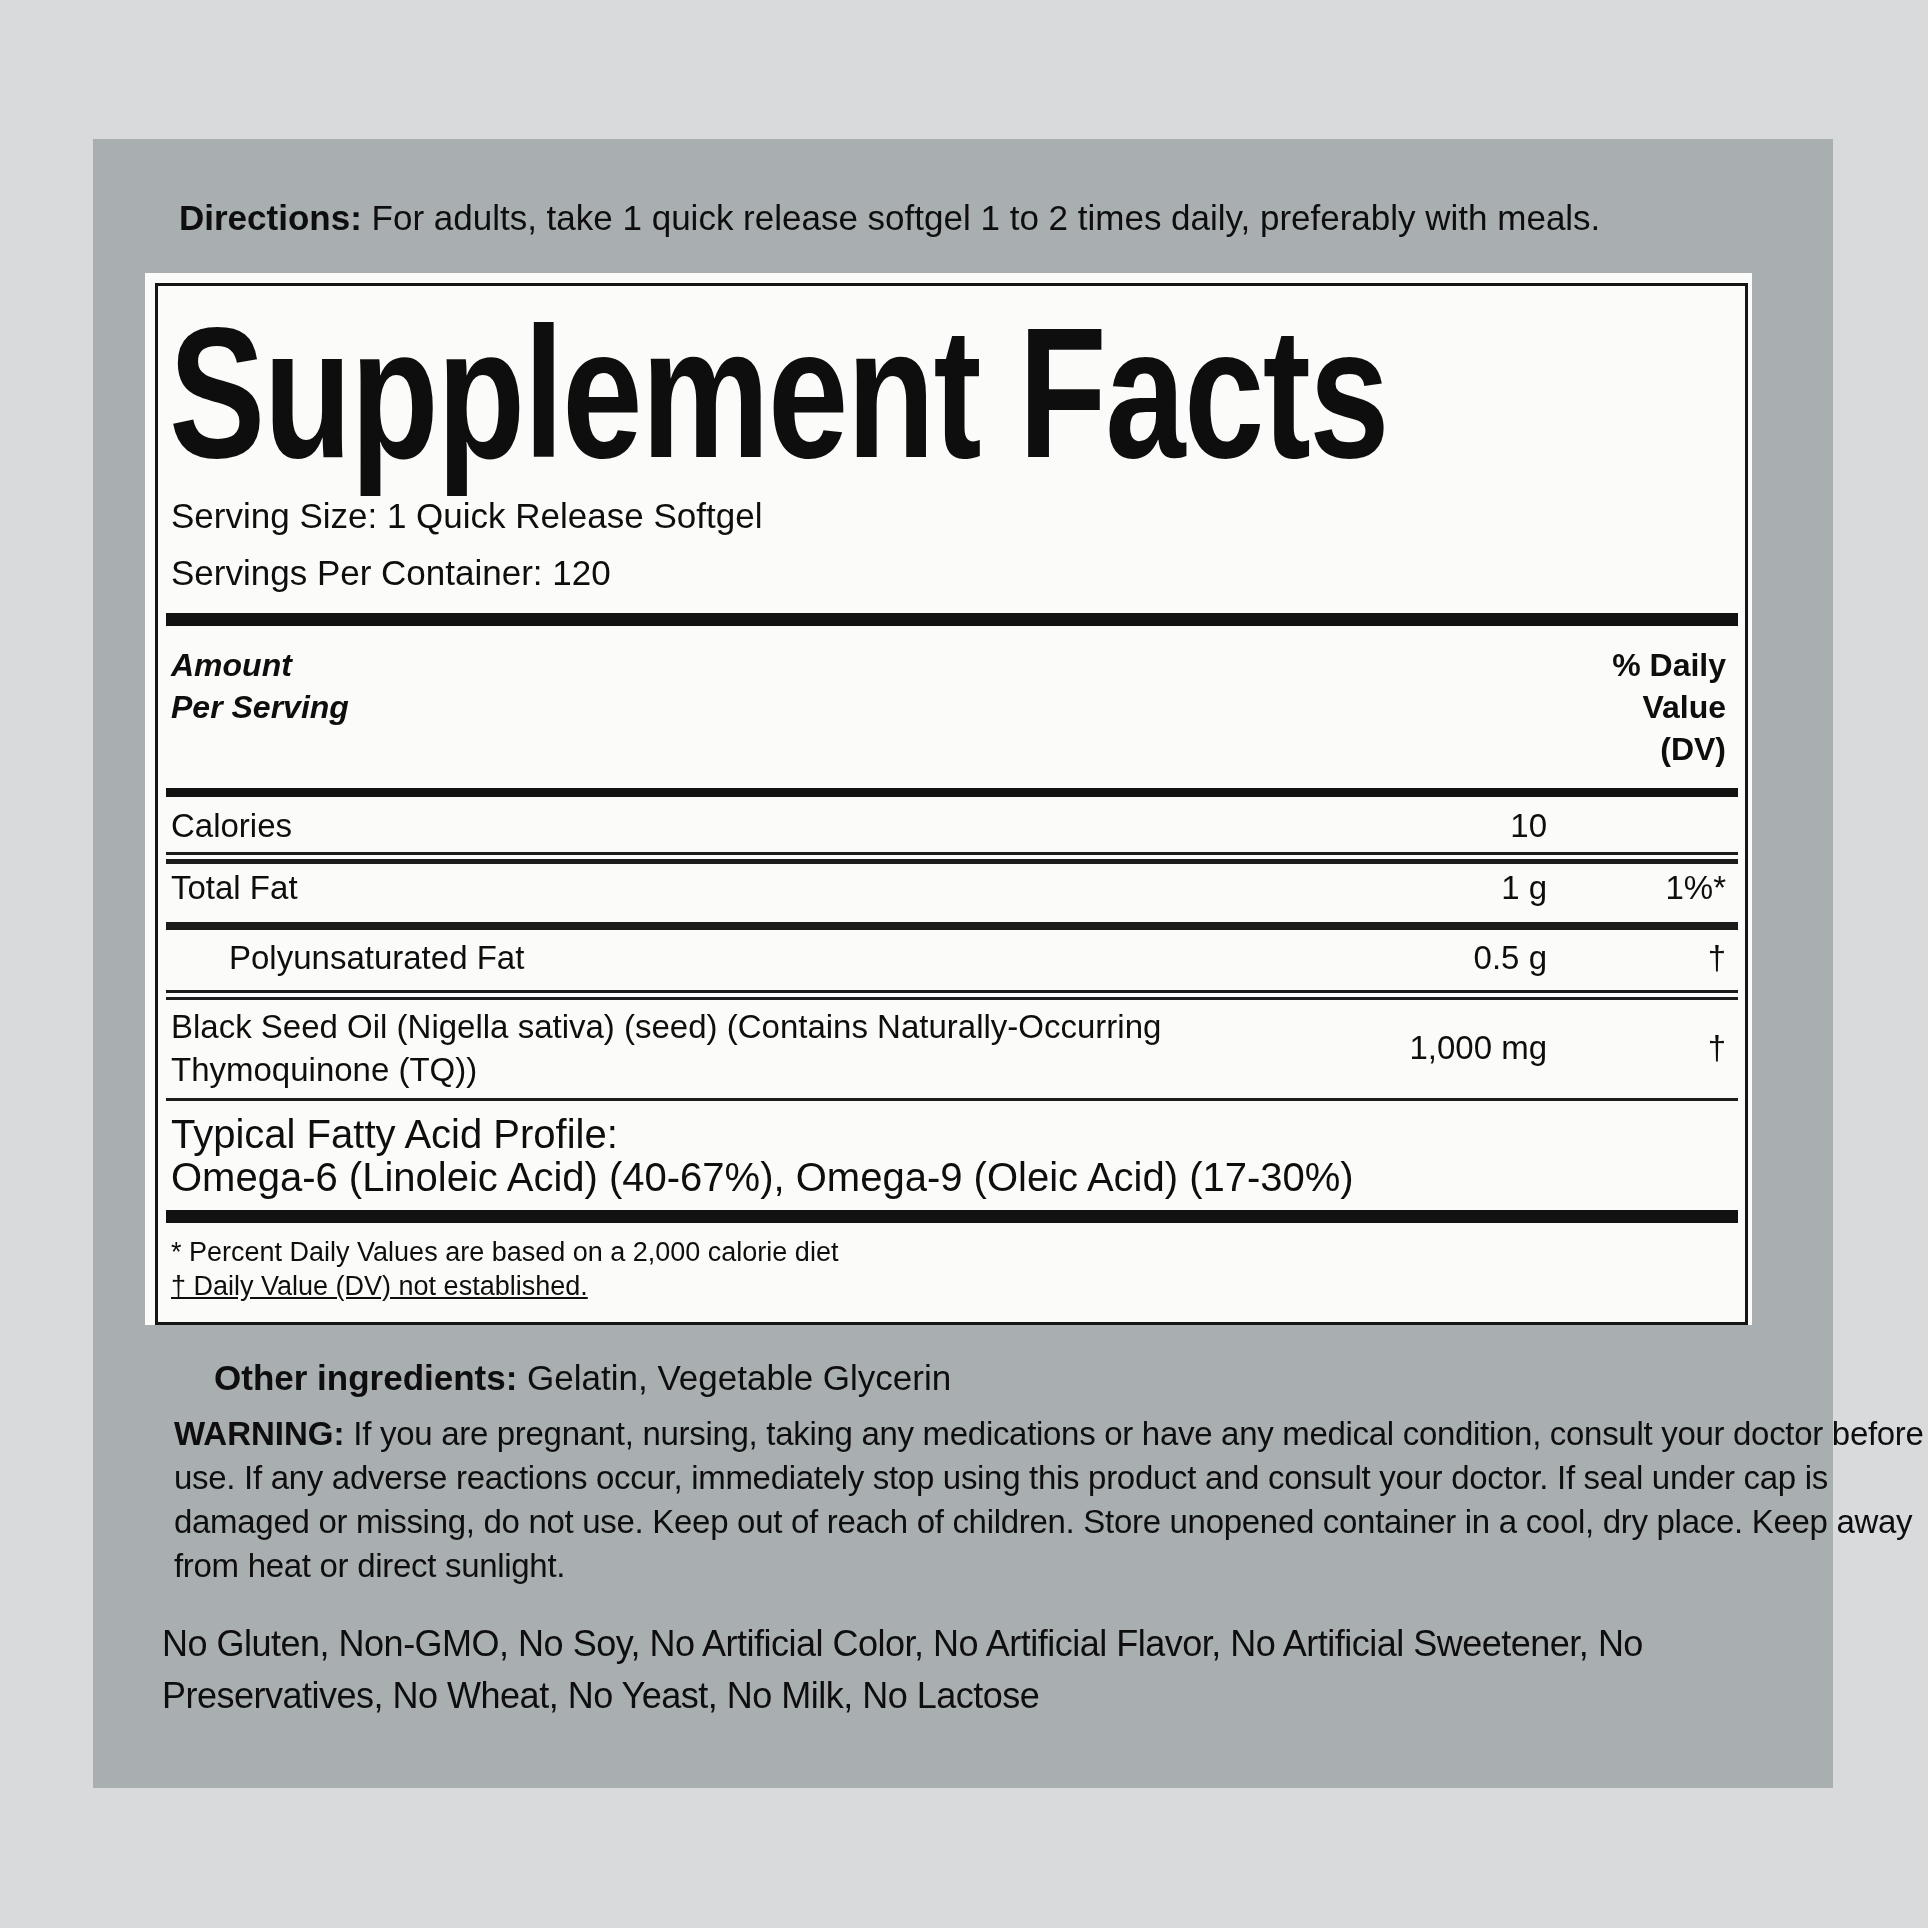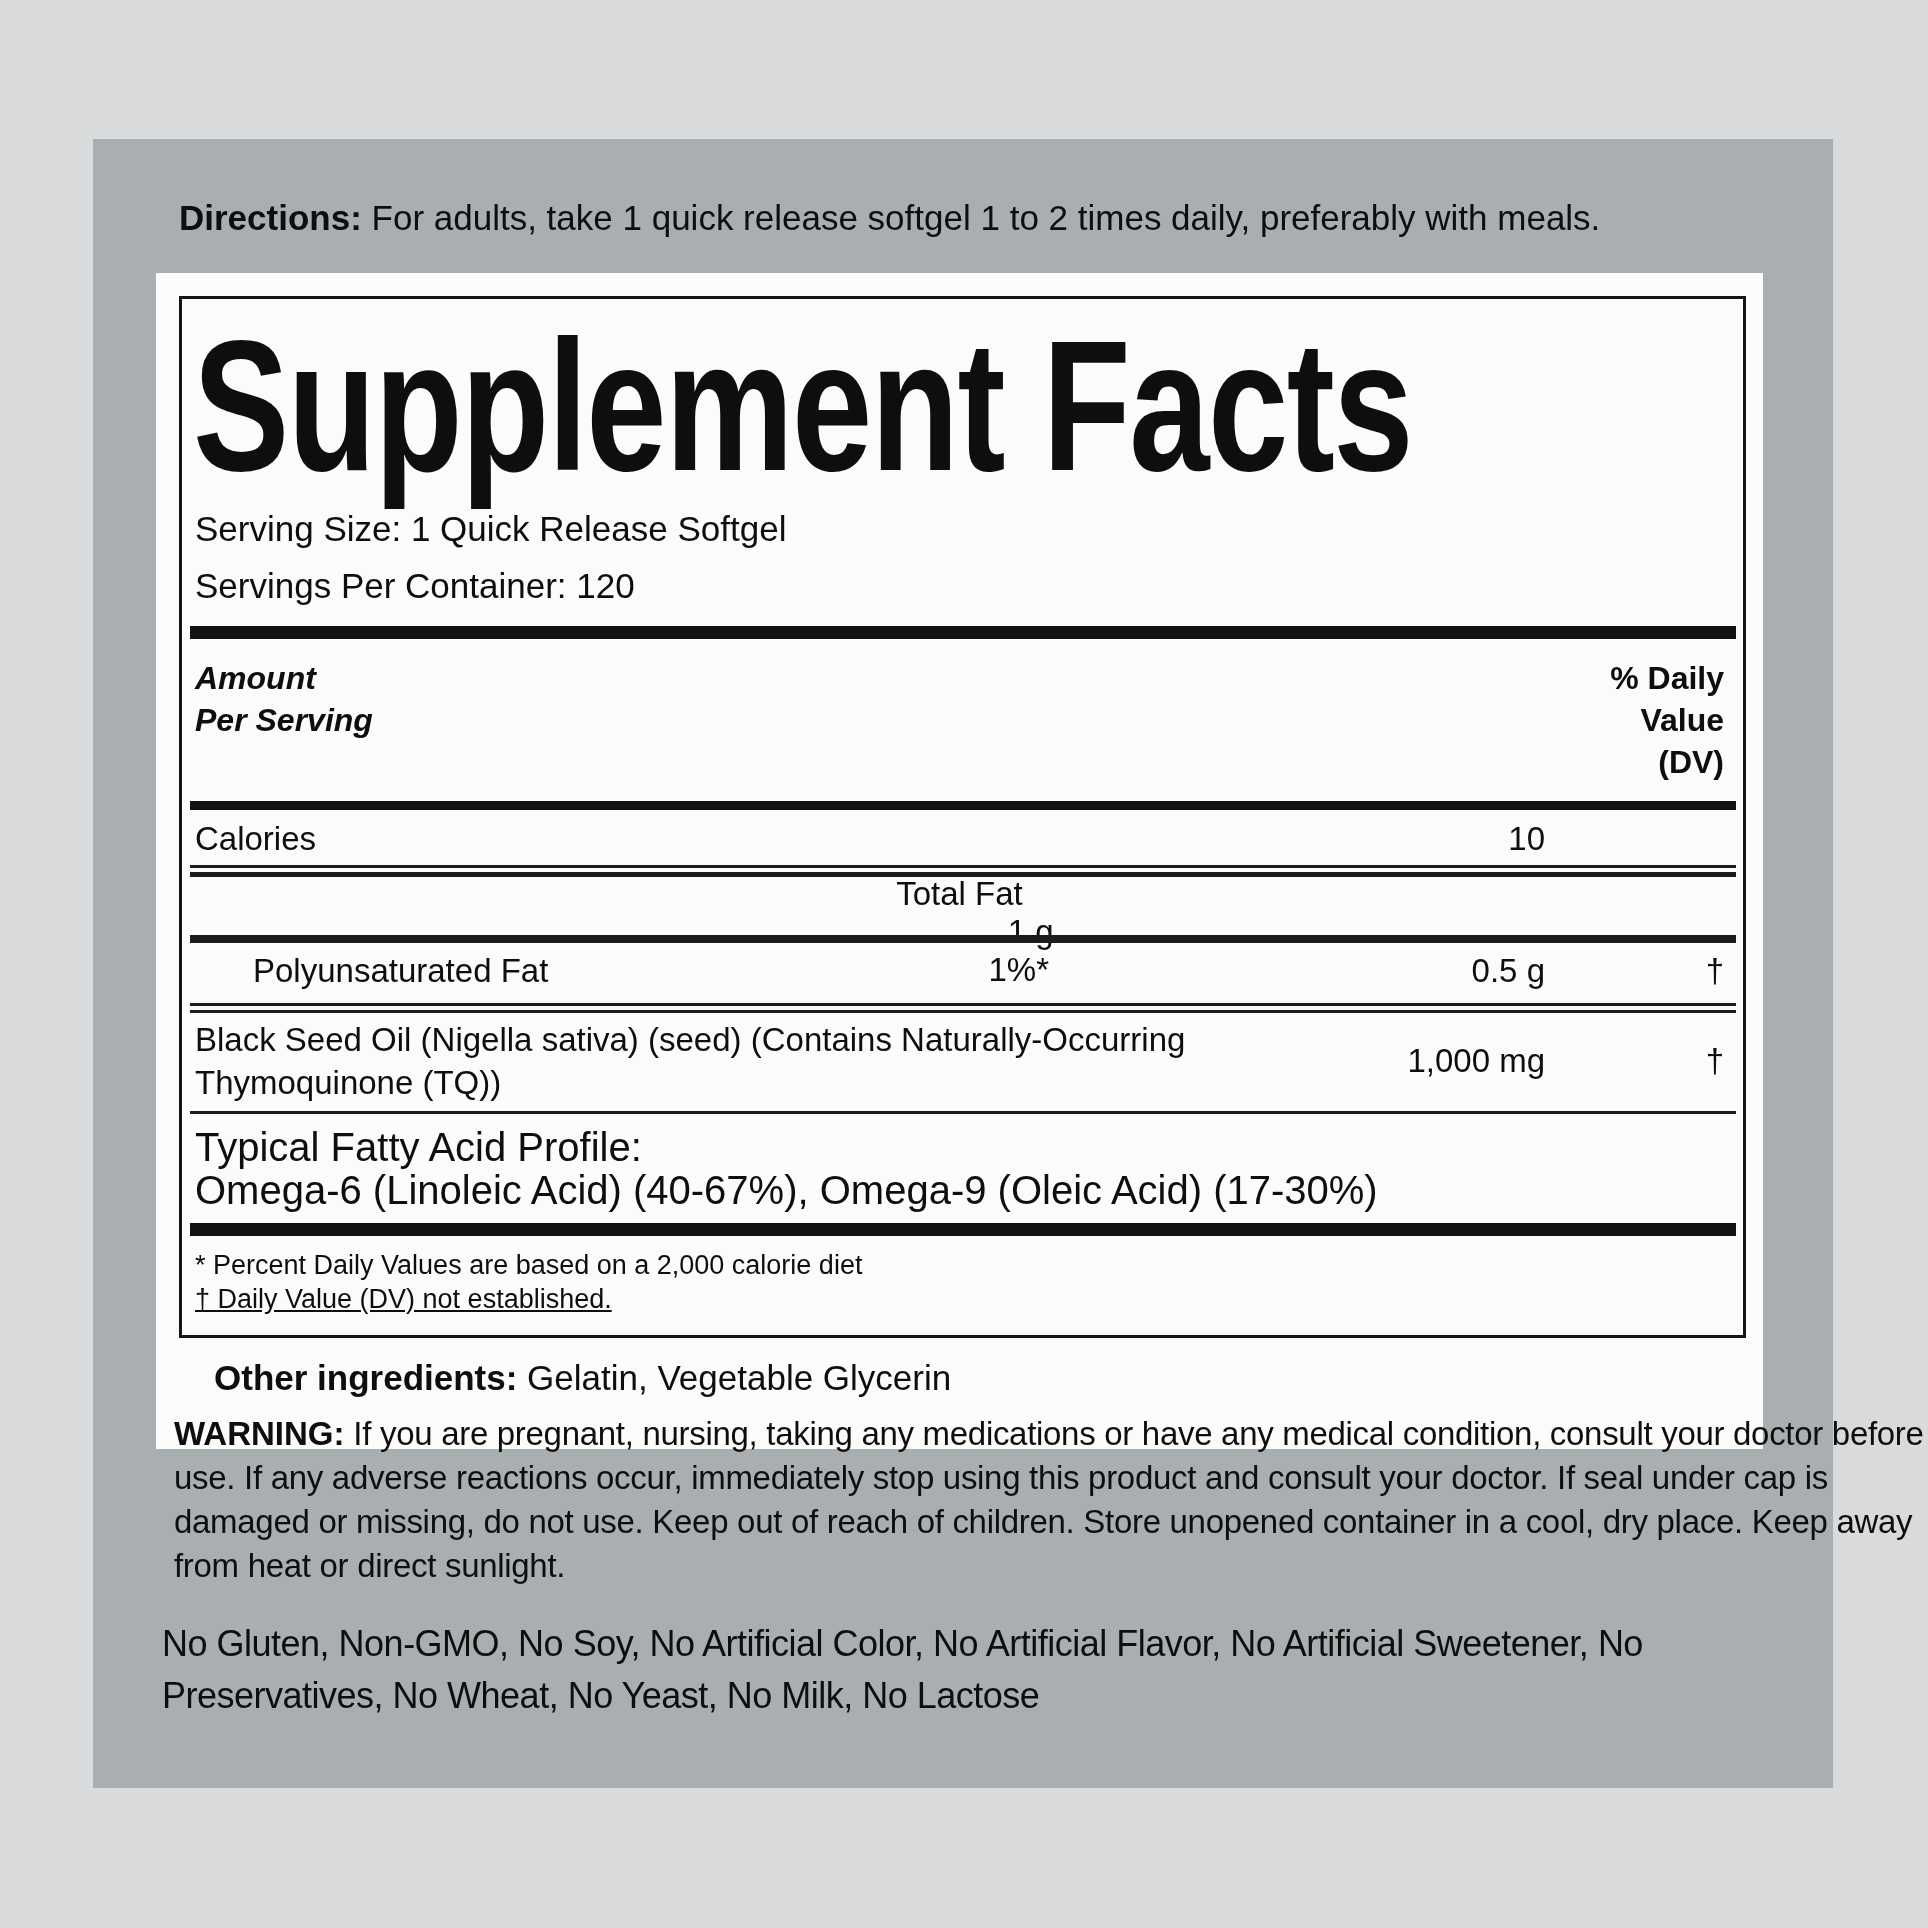--- a/index.html
+++ b/index.html
@@ -2,21 +2,21 @@
 <html style="font-size:15px"><head>
 <meta charset="utf-8">
 <style>
   html,body{margin:0;padding:0;}
   body{font-family:"Liberation Sans", sans-serif; color:#0e0e0e; background:#d9dadc;}
   .canvas{position:relative; width:1928px; height:1928px; background:#d9dadc; overflow:hidden;}
   .panel{position:absolute; left:93px; top:139px; width:1740px; height:1649px; background:#a9aeb1;}
   .directions{position:absolute; left:179px; top:197px; font-size:35px; line-height:41px; white-space:nowrap;}
   .directions b{font-weight:700;}
 
-  .facts-box{position:absolute; left:156px; top:273px; width:1607px; height:1176px; background:#fbfcf9; box-sizing:border-box; padding:23px;}
+  .facts-box{position:absolute; left:145px; top:273px; width:1607px; height:1052px; background:#fbfcf9; box-sizing:border-box; padding:10px;}
   .facts-inner{position:relative; width:100%; height:1036px; border:3.8px solid #151515; box-sizing:content-box;}
   .abs{position:absolute; white-space:nowrap;}
 
   .title{left:11.3px; top:15px; font-size:185px; font-weight:700; line-height:1; letter-spacing:-1.9px; transform:scaleX(0.78); transform-origin:left top;}
   .serve1{left:13px; top:209px; font-size:35px; line-height:41px;}
   .serve2{left:13px; top:266px; font-size:35px; line-height:41px;}
 
   .bar{position:absolute; left:7.5px; right:7.5px; background:#121212;}
   .bar1{top:327px; height:13px;}
   .bar2{top:502px; height:9.4px;}
@@ -24,21 +24,21 @@
   .sep{position:absolute; left:7.5px; right:7.5px; background:#1c1c1c;}
 
   .hdr-left{left:13px; top:358px; font-size:32px; font-weight:700; line-height:42px;font-style:italic;}
   .hdr-right{right:19px; top:358px; font-size:32px; font-weight:700; line-height:42px; text-align:right;}
 
   .row{position:absolute; left:13px; right:19px; display:flex; align-items:center; font-size:33px;}
   .row .lbl{flex:1; white-space:nowrap;}
   .row .amt{width:188px; text-align:right; white-space:nowrap;}
   .row .dv{width:179px; text-align:right; white-space:nowrap;}
   .row-cal{top:514px; height:52px;}
-  .row-fat{top:576px; height:52px;flex-direction:column;}
+  .row-fat{top:576px; height:52px;}
   .row-poly{top:646px; height:52px;}
   .row-poly .lbl{padding-left:58px;}
   .row-seed{top:718px; height:87px;}
   .row-seed .lbl{line-height:43px;}
   .profile{left:13px; top:827px; font-size:40px; line-height:43px;}
   .fn{left:13px; font-size:27px; line-height:34px;}
   .fn1{top:949px;} .fn2{top:983px;text-decoration:underline;}
 
   .other{position:absolute; left:174px; top:1356px; font-size:35px; line-height:43px; white-space:nowrap;margin-left:40px;}
   .other b{font-weight:700;}

